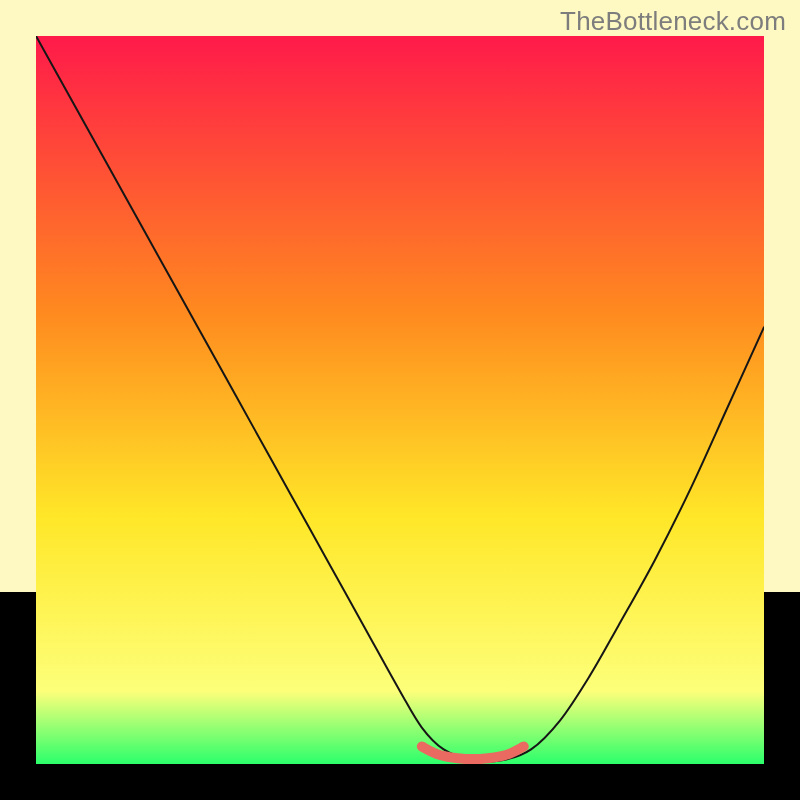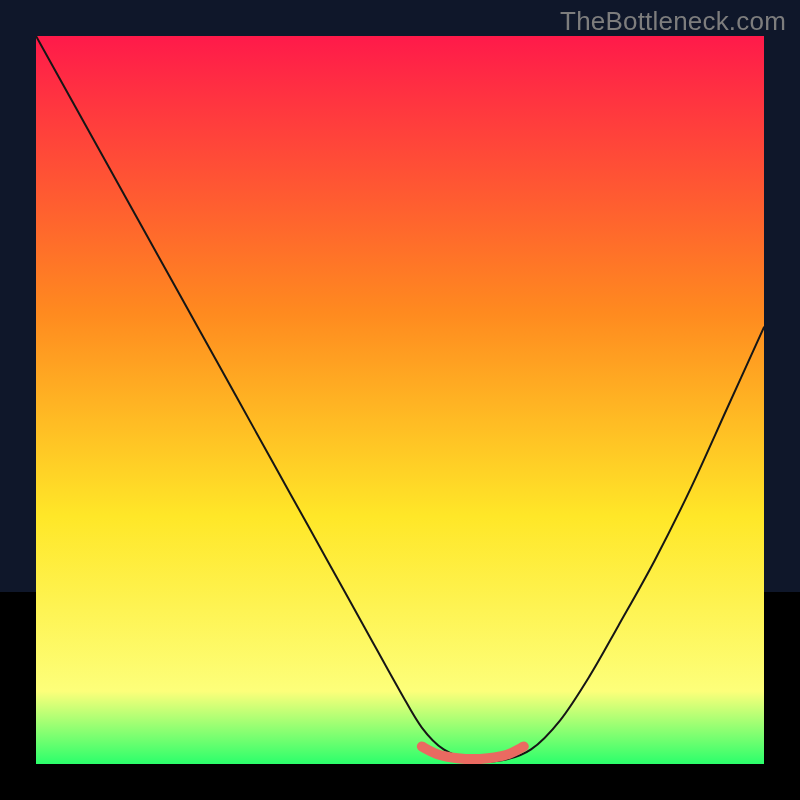--- a/index.html
+++ b/index.html
@@ -1,21 +1,21 @@
 <!DOCTYPE html>
 <html><head>
 <meta charset="utf-8">
 <style>
   * { margin: 0; padding: 0; box-sizing: border-box; }
   html, body { width: 800px; height: 800px; overflow: hidden; background: #000; font-family: Arial, Helvetica, sans-serif; }
   .stage {
     position: relative;
     width: 800px;
     height: 592px;
-    background: #0f172a;
+    background: #fef9c3;
   }
   .plot {
     position: absolute;
     left: 36px;
     top: 36px;
     width: 728px;
     height: 728px;
     overflow: hidden;
   }
   .gradient {

